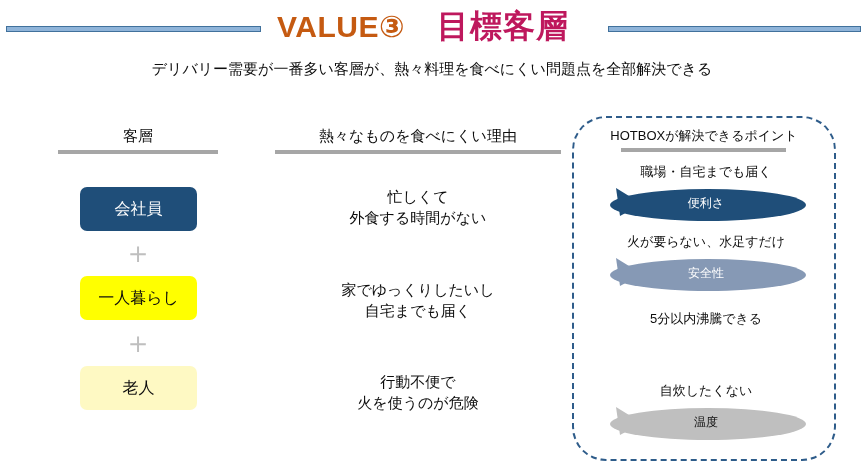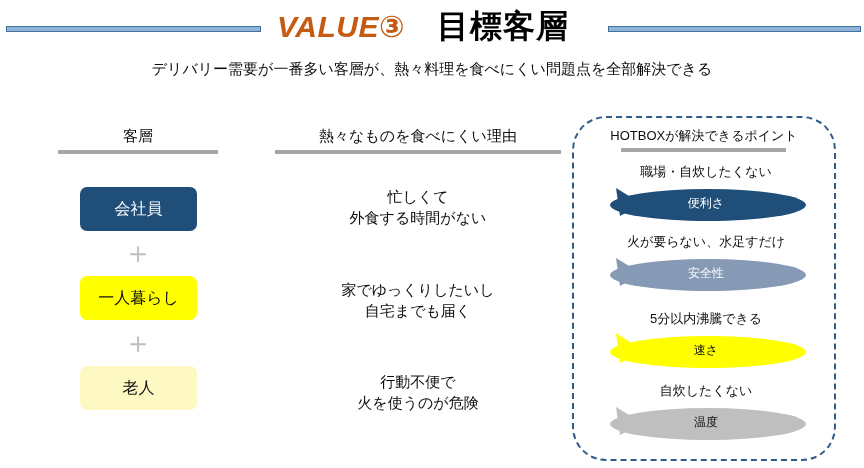--- a/index.html
+++ b/index.html
@@ -36,28 +36,27 @@
 
   #value-label {
     position: absolute;
     left: 277px; top: 8px;
     font-size: 30px;
     font-weight: bold;
     letter-spacing: 0.5px;
     color: #C55A11;
     line-height: 38px;
     white-space: nowrap;
-    font-style: italic;
   }
   #title-main {
     position: absolute;
     left: 437px; top: 4px;
     font-size: 32px;
     font-weight: bold;
-    color: #000000;
+    color: #be185d;
     line-height: 44px;
     letter-spacing: 1px;
     white-space: nowrap;
   }
 
   
   #subtitle {
     position: absolute;
     left: 0; top: 58px;
     width: 864px;
@@ -232,21 +231,21 @@
   <span class="reason-line">自宅までも届く</span>
 </div>
 <div id="reason-3" class="reason">
   <span class="reason-line">行動不便で</span>
   <span class="reason-line">火を使うのが危険</span>
 </div>
 
 <div id="hotbox-panel"></div>
 
 <div id="bubble-group-1" class="bubble-group">
-  <div class="bubble-caption">職場・自炊したくない</div>
+  <div class="bubble-caption">職場・自宅までも届く</div>
   <div class="bubble-wrap">
     <svg viewBox="0 0 240 42" preserveAspectRatio="none" aria-hidden="true">
       <path d="M30 6 L56 22 L34 34 Z" fill="#1F4E79"></path>
       <ellipse cx="122" cy="23" rx="98" ry="16" fill="#1F4E79"></ellipse>
     </svg>
     <div class="bubble-text on-dark">便利さ</div>
   </div>
 </div>
 
 <div id="bubble-group-2" class="bubble-group">
@@ -255,27 +254,20 @@
     <svg viewBox="0 0 240 42" preserveAspectRatio="none" aria-hidden="true">
       <path d="M30 6 L56 22 L34 34 Z" fill="#8699B5"></path>
       <ellipse cx="122" cy="23" rx="98" ry="16" fill="#8699B5"></ellipse>
     </svg>
     <div class="bubble-text on-mid">安全性</div>
   </div>
 </div>
 
 <div id="bubble-group-3" class="bubble-group">
   <div class="bubble-caption">5分以内沸騰できる</div>
-  <div class="bubble-wrap">
-    <svg viewBox="0 0 240 42" preserveAspectRatio="none" aria-hidden="true">
-      <path d="M30 4 L58 22 L34 34 Z" fill="#FFFF00"></path>
-      <ellipse cx="122" cy="23" rx="98" ry="16" fill="#FFFF00"></ellipse>
-    </svg>
-    <div class="bubble-text on-light">速さ</div>
-  </div>
 </div>
 
 <div id="bubble-group-4" class="bubble-group">
   <div class="bubble-caption">自炊したくない</div>
   <div class="bubble-wrap">
     <svg viewBox="0 0 240 42" preserveAspectRatio="none" aria-hidden="true">
       <path d="M30 6 L56 22 L34 34 Z" fill="#BFBFBF"></path>
       <ellipse cx="122" cy="23" rx="98" ry="16" fill="#BFBFBF"></ellipse>
     </svg>
     <div class="bubble-text on-light">温度</div>

